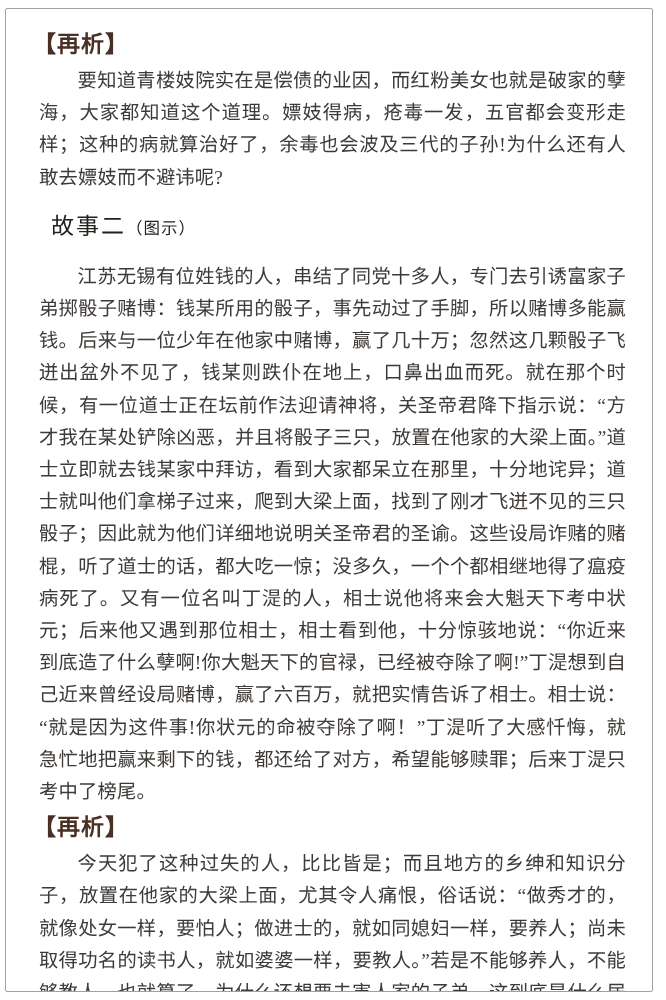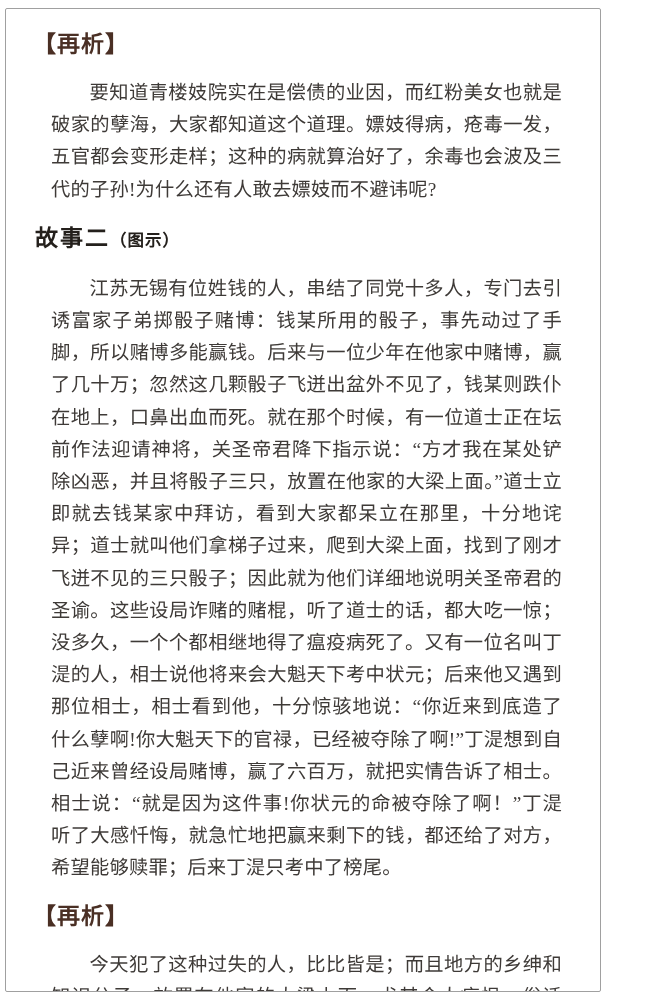--- a/index.html
+++ b/index.html
@@ -8,53 +8,53 @@
     width: 666px;
     height: 1000px;
     background: #ffffff;
     overflow: hidden;
     font-family: "Liberation Serif", "DejaVu Serif", serif;
   }
   .page-frame {
     position: absolute;
     left: 5px;
     top: 8px;
-    width: 596px;
+    width: 648px;
     height: 984px;
     box-sizing: border-box;
     border: 1px solid #a0a0a0;
     border-radius: 2px;
     background: #ffffff;
     overflow: hidden;
   }
   .content {
     padding: 20px 22px 0 29px;
   }
   .bracket-heading {
     margin: 0 0 0 -2px;
     font-size: 23px;
     font-weight: bold;
     color: #4a2f24;
     line-height: 32px;
     letter-spacing: 1px;
   }
   .story-heading {
-    margin: 0;
+    margin: 16px;
     font-size: 23px;
-    font-weight: bold;
+    font-weight: normal;
     color: #24201c;
     line-height: 33px;
     letter-spacing: 2px;
   }
   .story-heading .note {
     font-size: 16.5px;
     letter-spacing: 1px;
   }
   .para {
-    margin: 16px;
+    margin: 4px;
     font-size: 19.3px;
     line-height: 32.2px;
     color: #3e3a37;
     text-align: justify;
     text-indent: 2em;
     letter-spacing: 0.2px;
   }
 </style>
 </head>
 <body>

